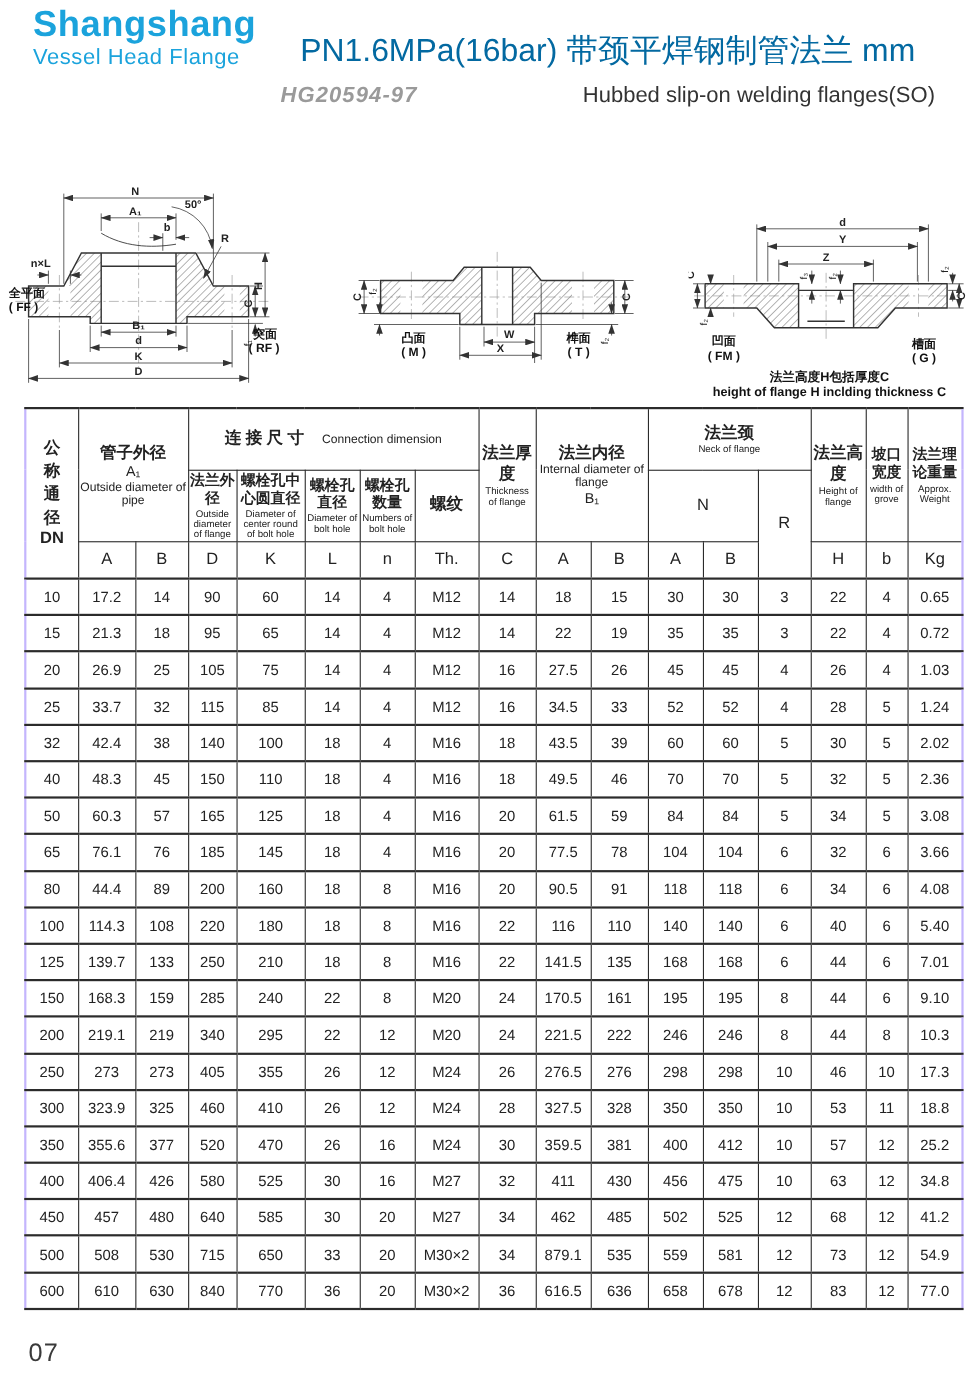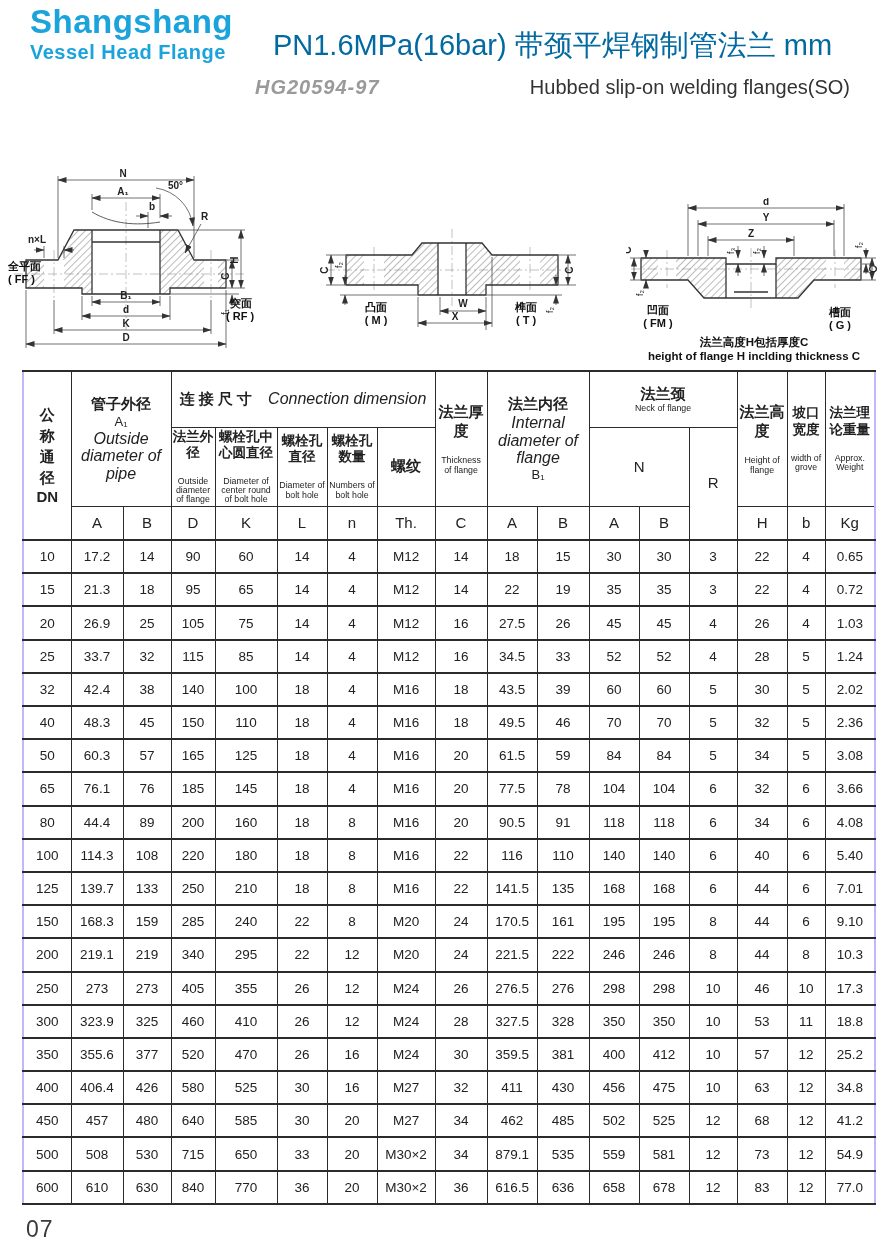--- a/index.html
+++ b/index.html
@@ -3,21 +3,21 @@
 <meta charset="utf-8">
 <style>
   * { box-sizing: border-box; }
   html,body { margin:0; padding:0; background:#e8e8e8; }
   body { font-family:"Liberation Sans","DejaVu Sans",sans-serif; }
   .page { position:relative; width:883px; height:1252px; background:#fff; margin:0 auto; overflow:hidden; }
 
   
   .logo { position:absolute; left:30px; top:4px; color:#1ba3dc; }
   .logo-main { font-size:33px; font-weight:bold; letter-spacing:0.5px; line-height:1.1; }
-  .logo-sub { font-size:20px; font-weight:bold; letter-spacing:0.5px; margin-top:1px; }
+  .logo-sub { font-size:20px; font-weight:normal; letter-spacing:0.5px; margin-top:1px; }
   .title-block { position:absolute; left:245px; top:26px; width:615px; }
   .page-title { font-size:29px; color:#0369a1; text-align:center; white-space:nowrap; }
   .std-row { display:flex; justify-content:space-between; align-items:baseline; margin-top:10px; padding:0 10px 0 10px; }
   .std-code { color:#9a9a9a; font-size:20px; font-weight:bold; font-style:italic; letter-spacing:1px; }
   .subtitle-en { color:#333; font-size:20px; }
 
   
   .draw { position:absolute; }
   .dimtxt { font-size:9px; fill:#222; font-family:"Liberation Sans",sans-serif; }
   .dimtxt-b { font-size:10px; fill:#222; font-weight:bold; }
@@ -26,22 +26,22 @@
 
   
   table.spec { position:absolute; left:22px; top:370px; width:852px; border-collapse:collapse; table-layout:fixed; border:2px solid #c4b5fd; }
   .spec th, .spec td { border:1px solid #2b2b2b; border-top-width:2px; border-bottom-width:2px; text-align:center; vertical-align:middle; padding:1px 1px; color:#222; }
   .spec thead th { border-top-width:1px; border-bottom-width:1px; }
   .spec thead tr:first-child th { border-top-width:2px; }
   .spec td { font-size:13.5px; height:33.2px; font-weight:normal; }
   .cn  { font-size:15px; font-weight:bold; display:block; line-height:1.25; }
   .cn2 { font-size:13.5px; font-weight:bold; display:block; line-height:1.2; }
   .cnsp{ letter-spacing:4px; }
-  .en1 { font-size:16px; font-weight:normal; display:block; line-height:1.1;font-style:italic; }
-  .en2 { font-size:8.8px; font-weight:normal; display:block; line-height:1.05; margin-top:16px; }
+  .en1 { font-size:11px; font-weight:normal; display:block; line-height:1.1; }
+  .en2 { font-size:8.8px; font-weight:normal; display:block; line-height:1.05; margin-top:2px; }
   .sub { font-size:13px; font-weight:normal; display:block; line-height:1.2; }
   .lt  { font-size:15px; font-weight:normal; }
   .vert { width:18px; margin:0 auto; word-break:break-all; font-size:15px; font-weight:bold; line-height:1.4; }
   .r1 th { height:56px; }
   .r2 th { height:56px; }
   .r3 th { height:34px; }
 
   .page-number { position:absolute; left:26px; top:1216px; font-size:23px; color:#3a3a3a; letter-spacing:1px; }
 </style>
 </head>

